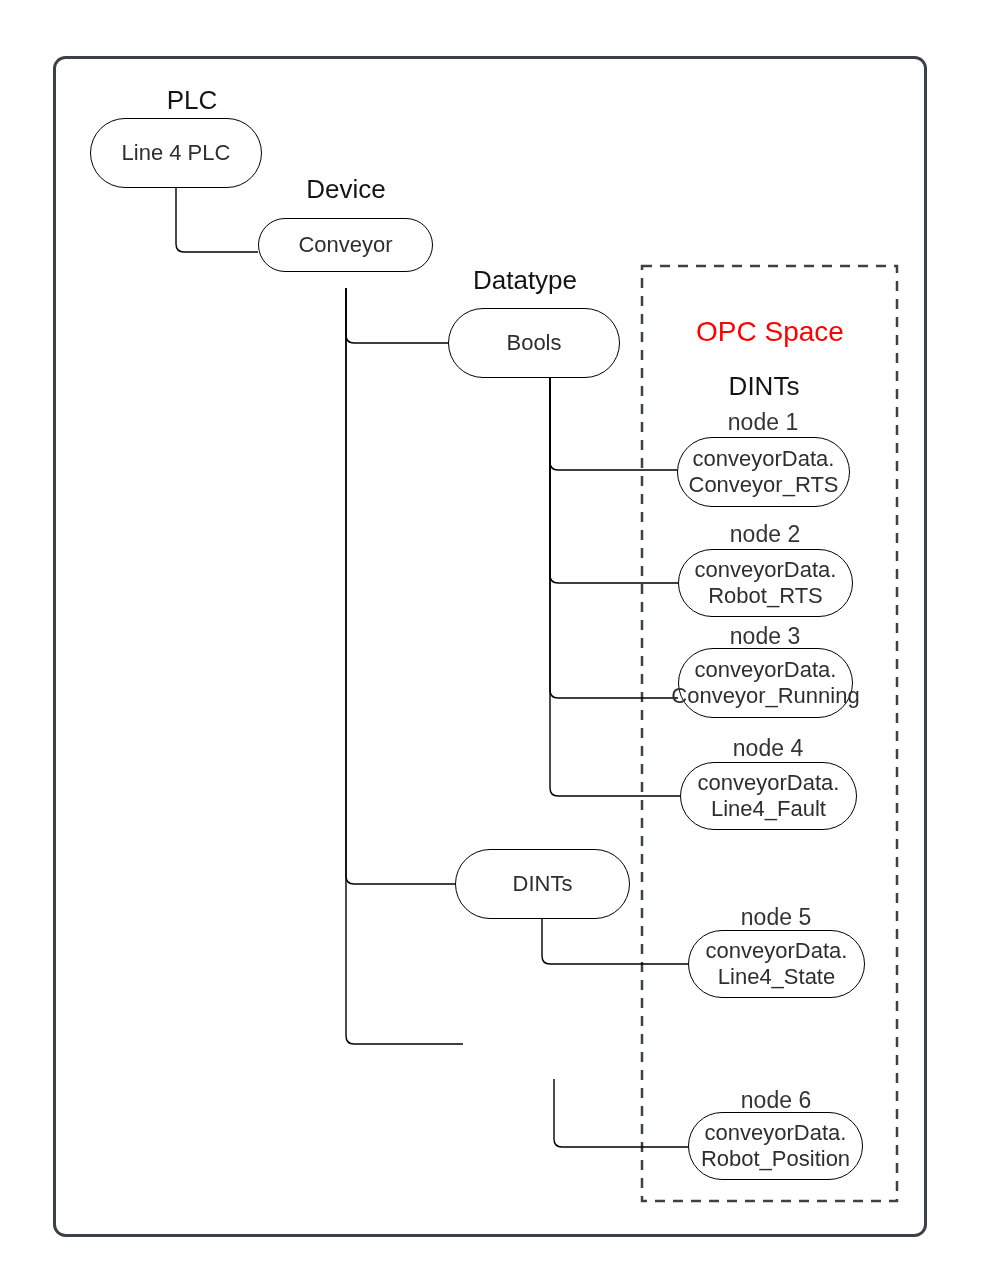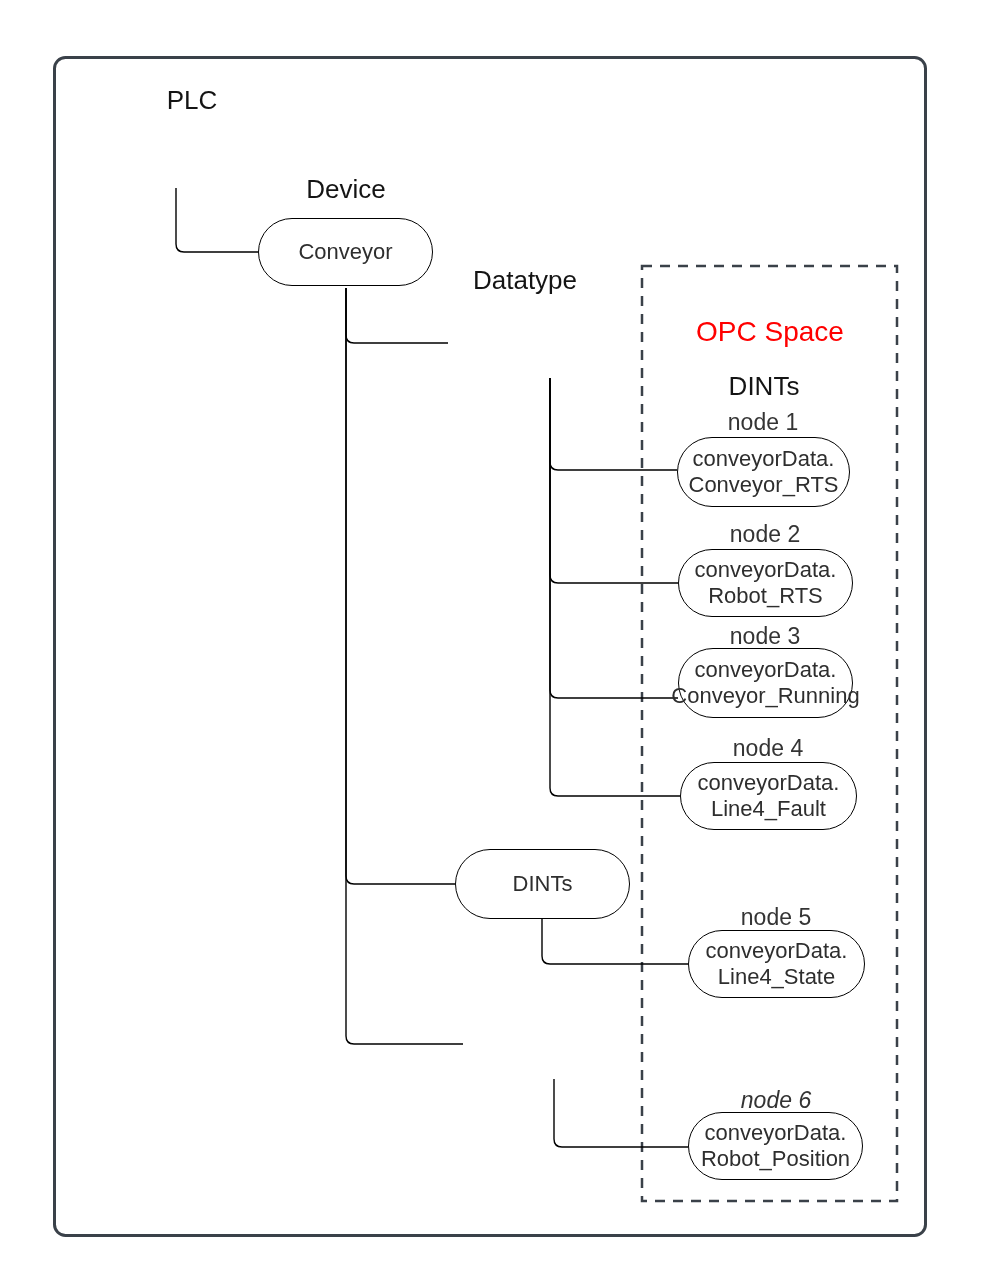--- a/index.html
+++ b/index.html
@@ -59,33 +59,39 @@
   </svg>
 
 
   <div class="grouplabel" style="left:172px;top:86px;margin-left:20px;">PLC</div>
   <div class="grouplabel" style="left:346px;top:175px;">Device</div>
   <div class="grouplabel" style="left:525px;top:266px;">Datatype</div>
 
   <div class="opcheading" style="left:770px;top:317px;">OPC Space</div>
   <div class="grouplabel" style="left:764px;top:372px;">DINTs</div>
 
-  <div class="stadium" style="left:258px;top:218px;width:175px;height:68px;">
+  <div class="stadium" style="left:90px;top:118px;width:172px;height:70px;">
+    <span>Line 4 PLC</span>
+  </div>
+  <div class="stadium" style="left:258px;top:218px;width:175px;height:54px;">
     <span>Conveyor</span>
+  </div>
+  <div class="stadium" style="left:448px;top:308px;width:172px;height:70px;">
+    <span>Bools</span>
   </div>
   <div class="stadium" style="left:455px;top:849px;width:175px;height:70px;">
     <span>DINTs</span>
   </div>
 
   <div class="nodelabel" style="left:763px;top:410px;">node 1</div>
   <div class="nodelabel" style="left:765px;top:522px;text-align:right;">node 2</div>
   <div class="nodelabel" style="left:765px;top:624px;">node 3</div>
   <div class="nodelabel" style="left:768px;top:736px;">node 4</div>
   <div class="nodelabel" style="left:776px;top:905px;">node 5</div>
-  <div class="nodelabel" style="left:776px;top:1088px;font-style:italic;">node 6</div>
+  <div class="nodelabel" style="left:776px;top:1088px;">node 6</div>
 
   <div class="stadium" style="left:677px;top:437px;width:173px;height:70px;">
     <span>conveyorData.</span>
     <span>Conveyor_RTS</span>
   </div>
   <div class="stadium" style="left:678px;top:549px;width:175px;height:68px;">
     <span>conveyorData.</span>
     <span>Robot_RTS</span>
   </div>
   <div class="stadium" style="left:678px;top:648px;width:175px;height:70px;">

